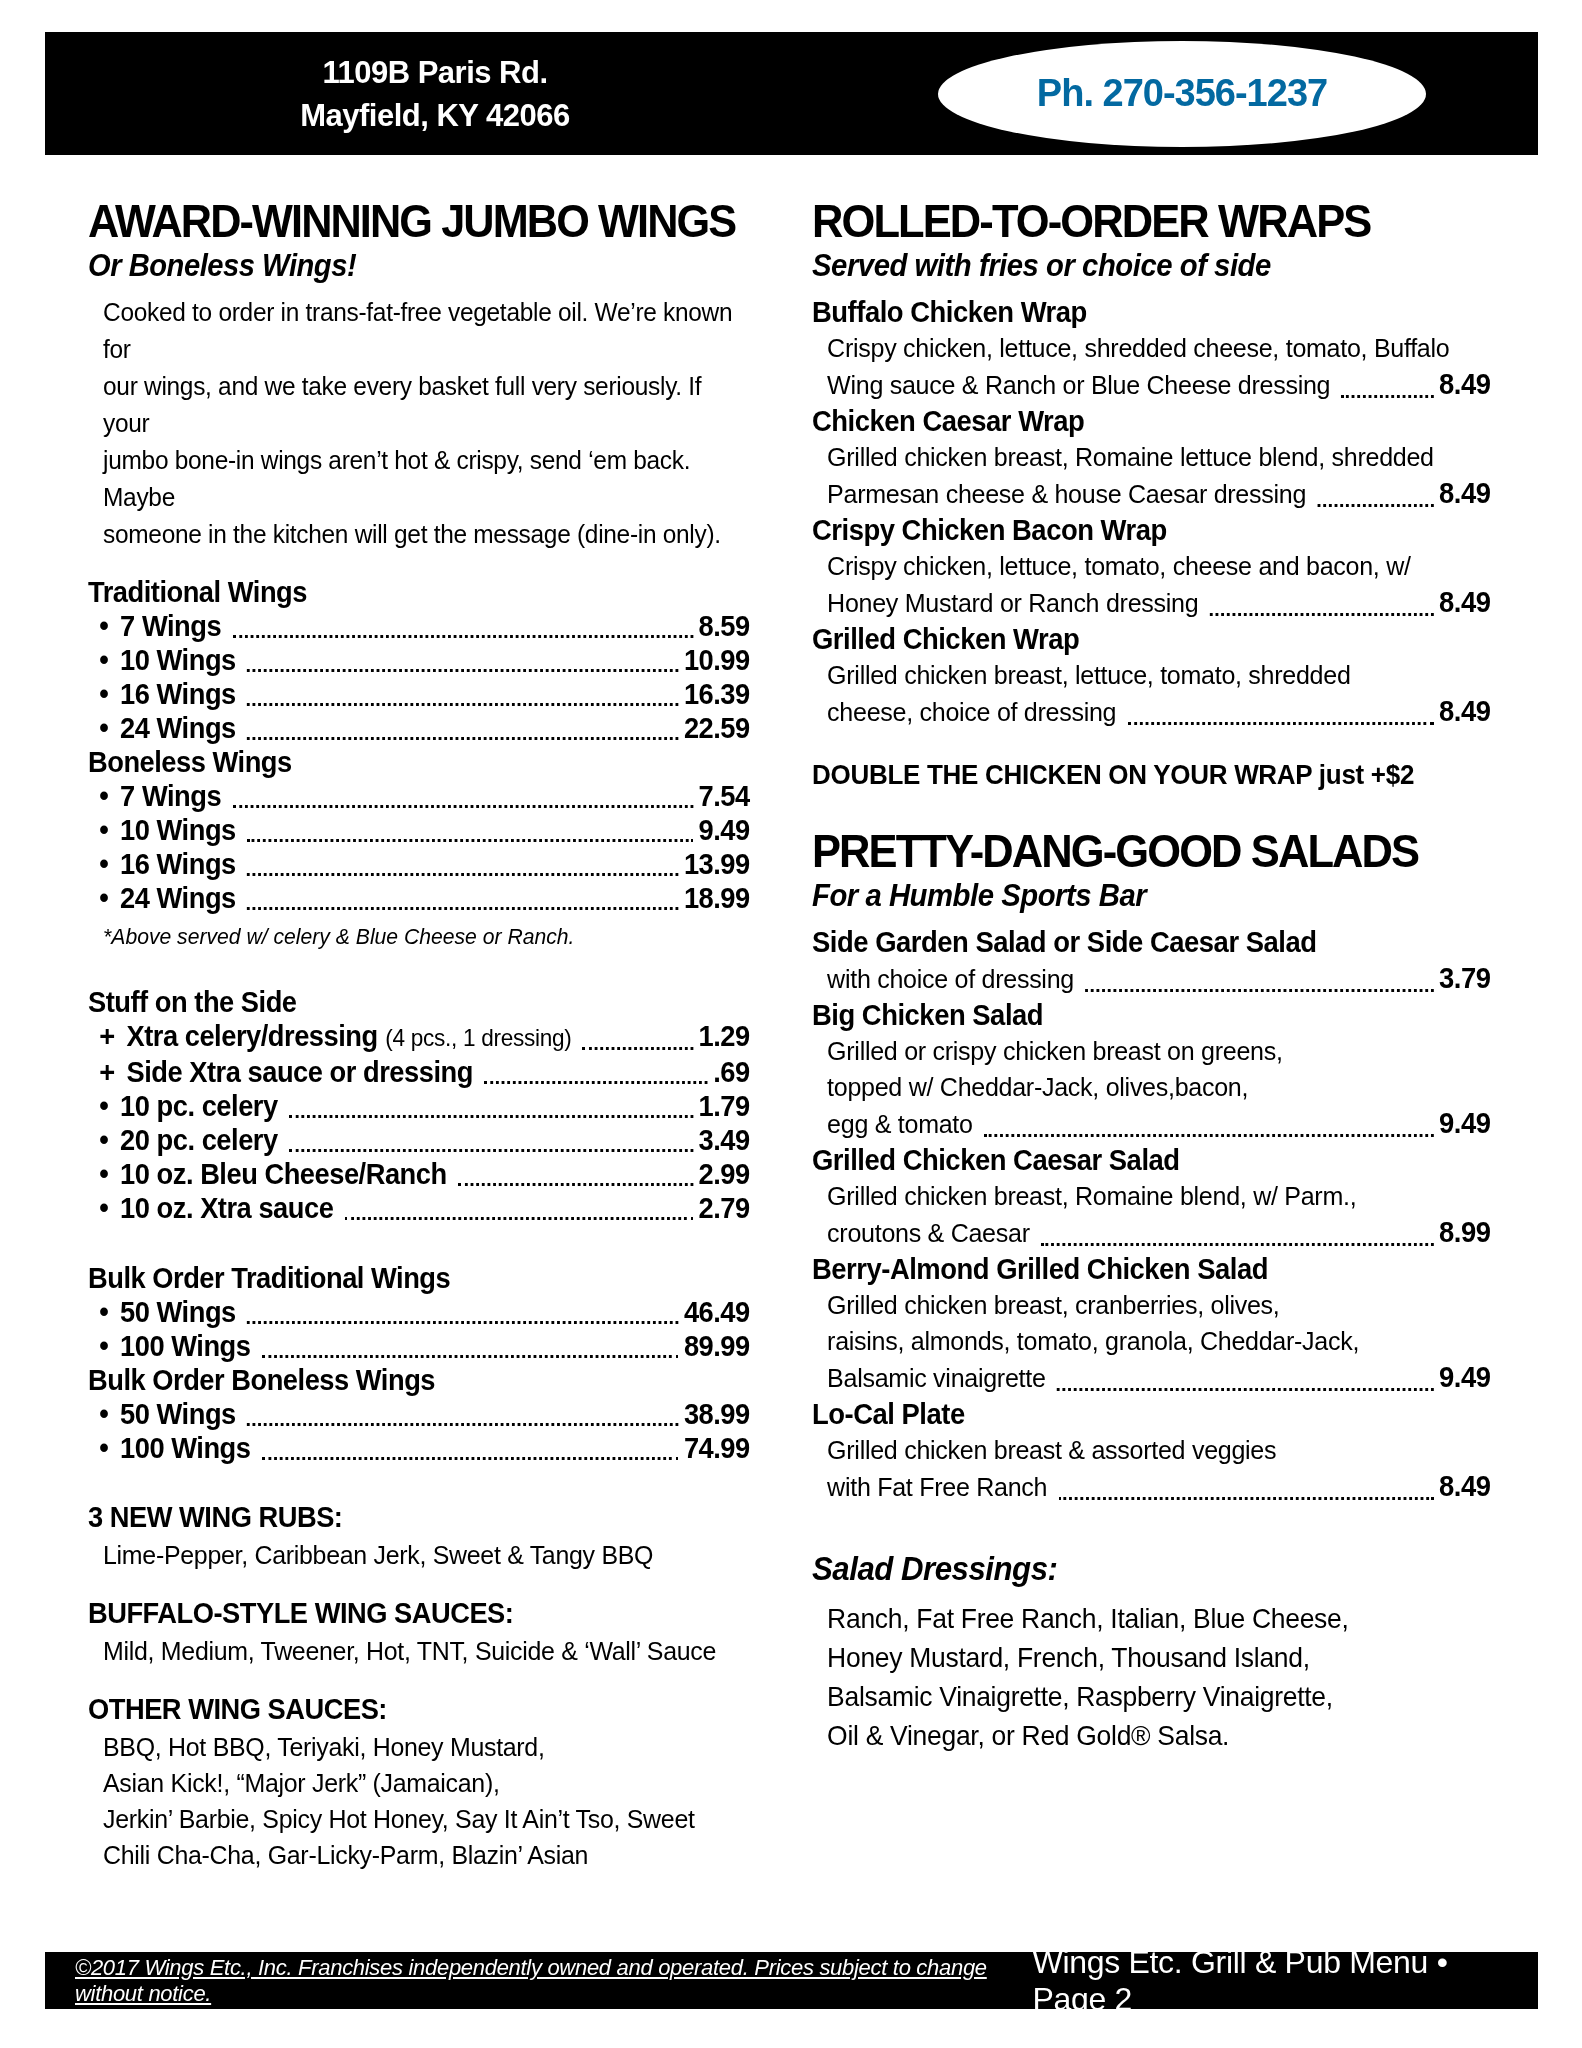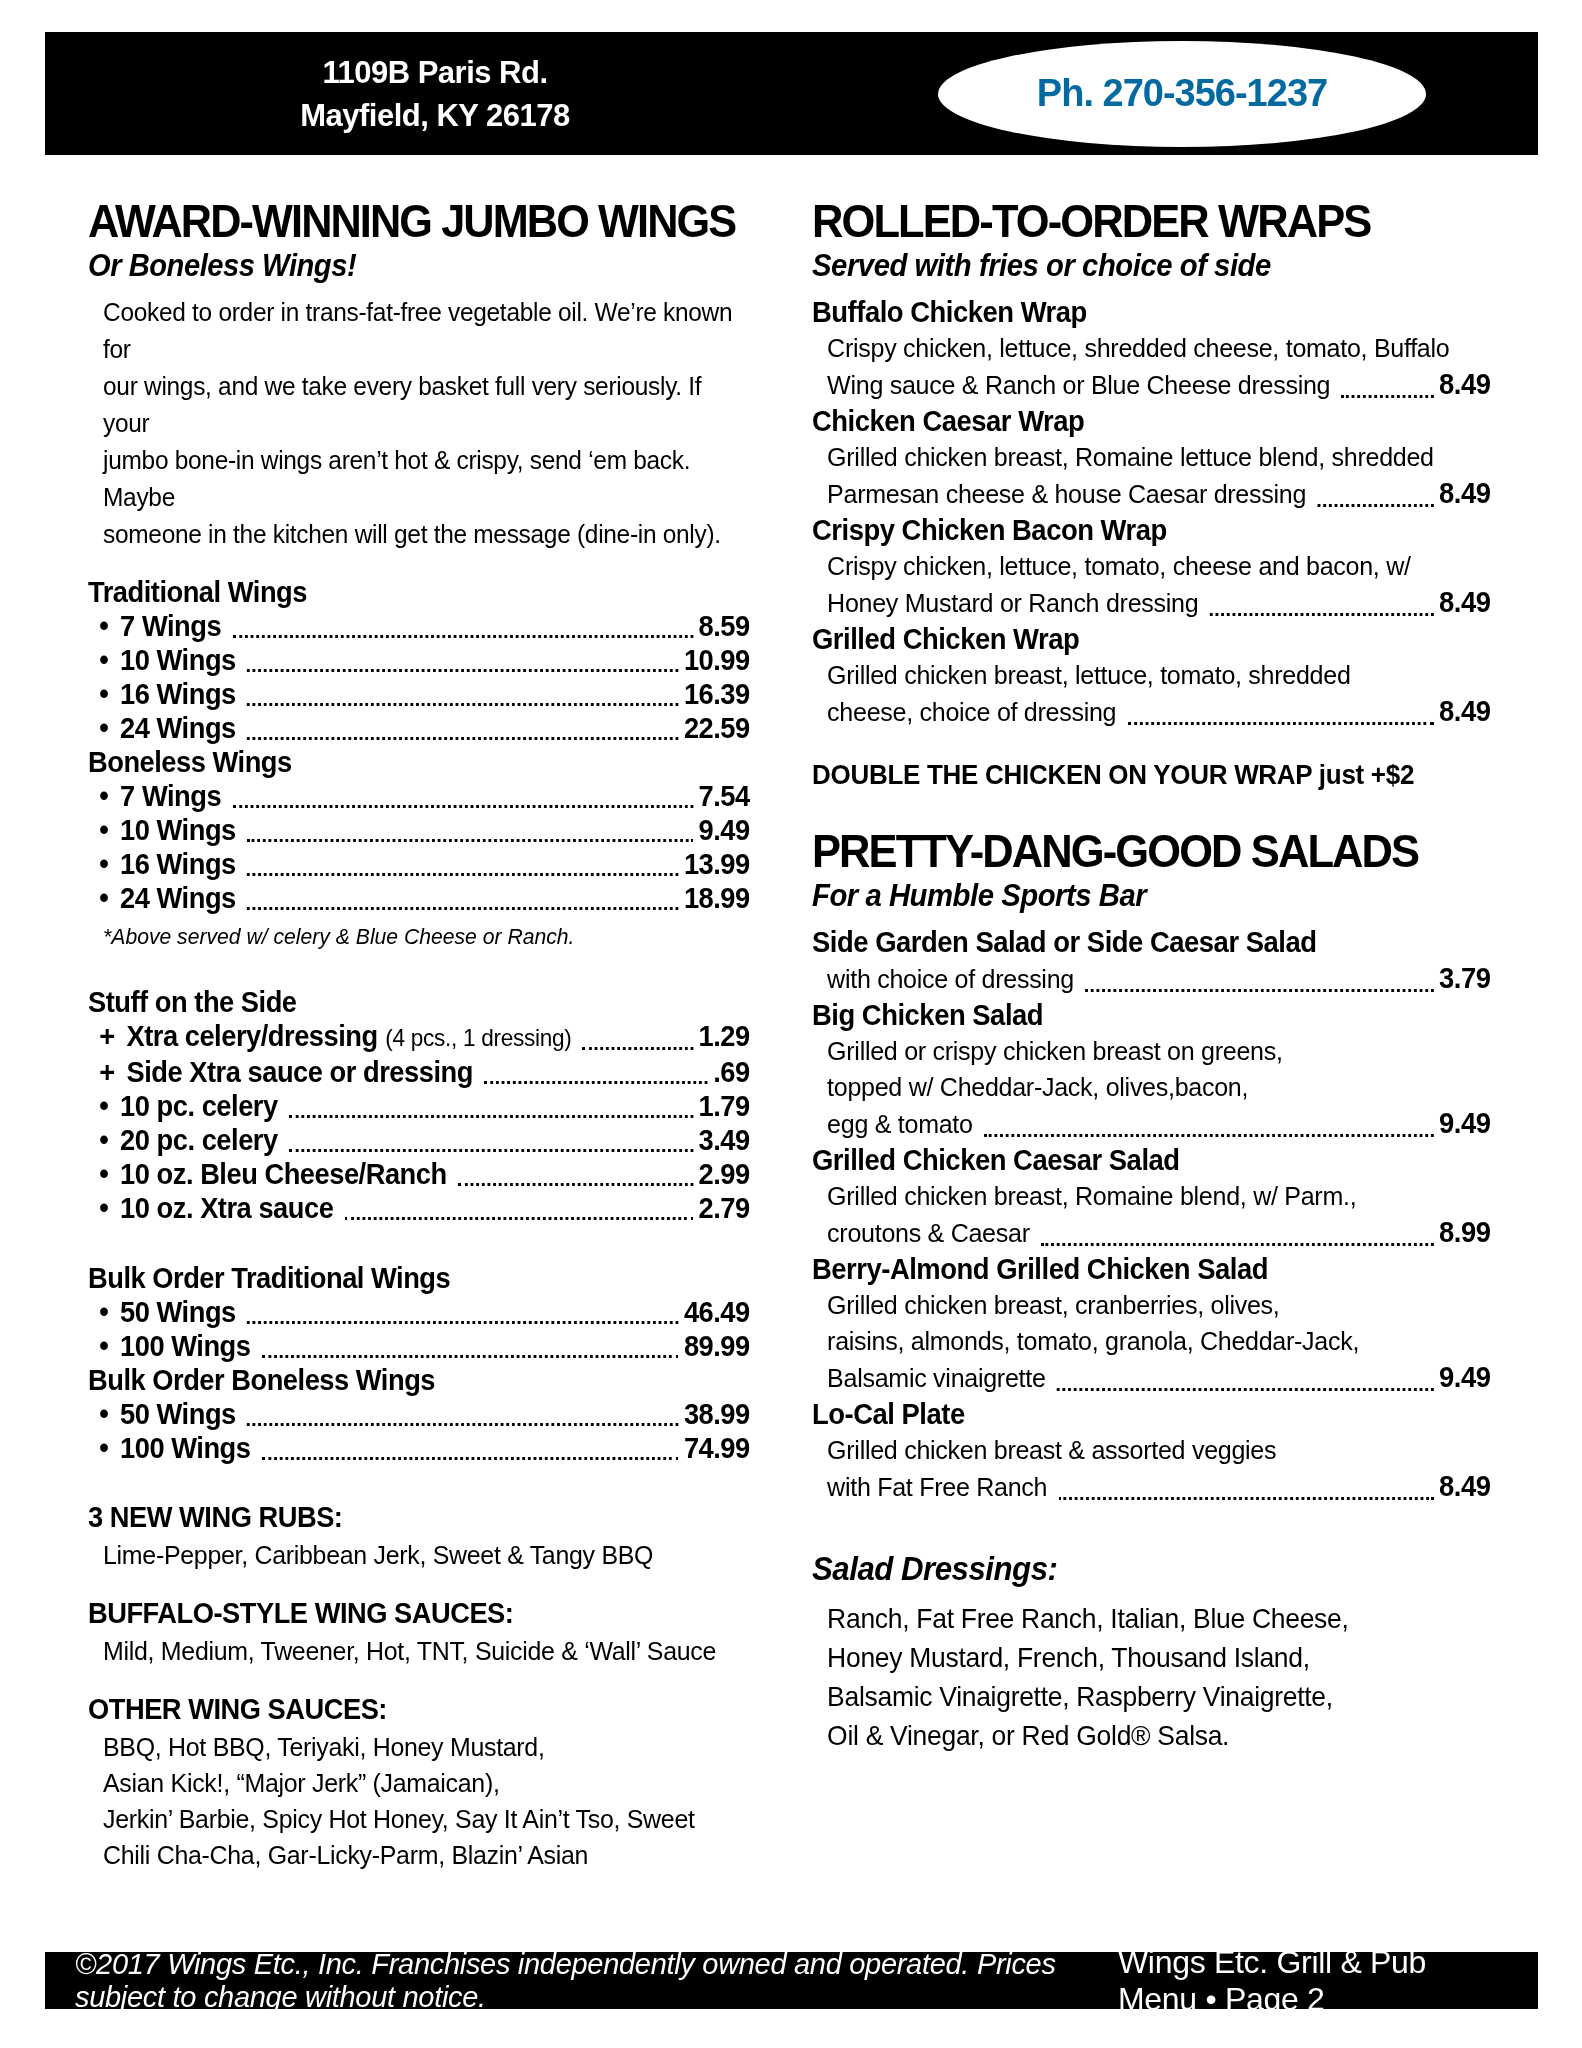--- a/index.html
+++ b/index.html
@@ -13,21 +13,21 @@
              width:500px; text-align:center; color:#fff; font-weight:bold;
              font-size:31px; line-height:43px; letter-spacing:-0.5px; }
   .phone-oval { position:absolute; right:112px; top:50%; transform:translateY(-50%);
                 width:488px; height:106px; background:#fff; border-radius:50%;
                 display:flex; align-items:center; justify-content:center; }
   .phone { font-weight:bold; font-size:38px; letter-spacing:-1px; color:#0369a1; }
 
   .footer-bar { left:45px; top:1952px; width:1493px; height:57px;
                 display:flex; align-items:center; justify-content:space-between;
                 padding:0 30px; box-sizing:border-box; color:#fff; }
-  .footer-left { font-style:italic; font-size:29px; letter-spacing:-0.3px; }
+  .footer-left { font-style:italic; font-size:22px; letter-spacing:-0.3px;text-decoration:underline; }
   .footer-right { font-weight:normal; font-size:32px; letter-spacing:-0.3px; }
 
   
   .col { position:absolute; top:196px; transform-origin:0 0; }
   .col-left  { left:88px;  width:704px; transform:scaleX(0.94); }
   .col-right { left:812px; width:718px; transform:scaleX(0.945); }
 
   .sec-title { font-weight:bold; font-size:46px; line-height:50px; letter-spacing:-2px; white-space:nowrap; }
   .sec-sub   { font-weight:bold; font-style:italic; font-size:31px; line-height:40px; letter-spacing:-0.5px; }
 
@@ -73,21 +73,21 @@
                     letter-spacing:-0.3px; white-space:pre-line; }
 </style>
 </head>
 <body>
 
 <div class="page">
 
   <div class="bar header-bar">
     <div class="address">
       <div>1109B Paris Rd.</div>
-      <div>Mayfield, KY 26178</div>
+      <div>Mayfield, KY 42066</div>
     </div>
     <div class="phone-oval">
       <span class="phone">Ph. 270-356-1237</span>
     </div>
   </div>
 
   <div class="col col-left">
     <div class="sec-title">AWARD-WINNING JUMBO WINGS</div>
     <div class="sec-sub">Or Boneless Wings!</div>
     <div class="intro">Cooked to order in trans-fat-free vegetable oil. We’re known for

